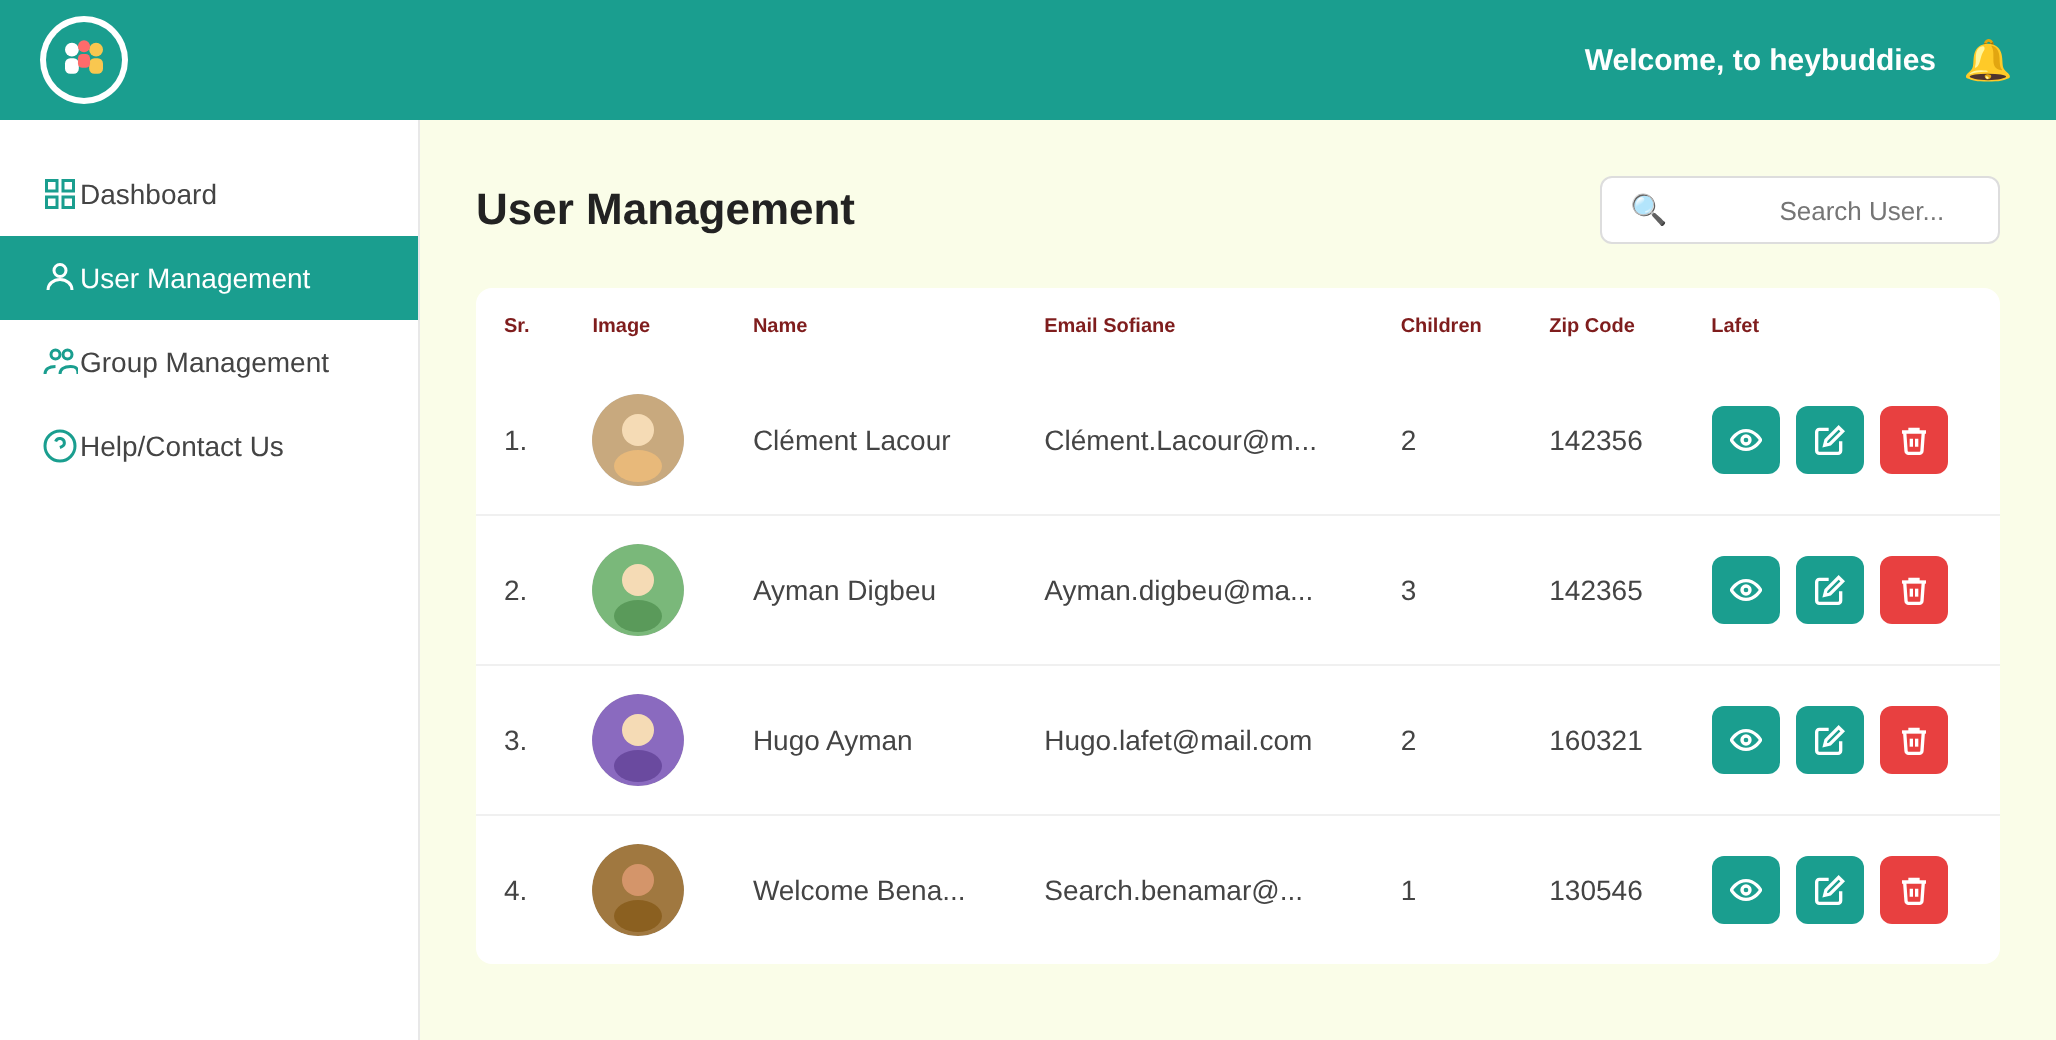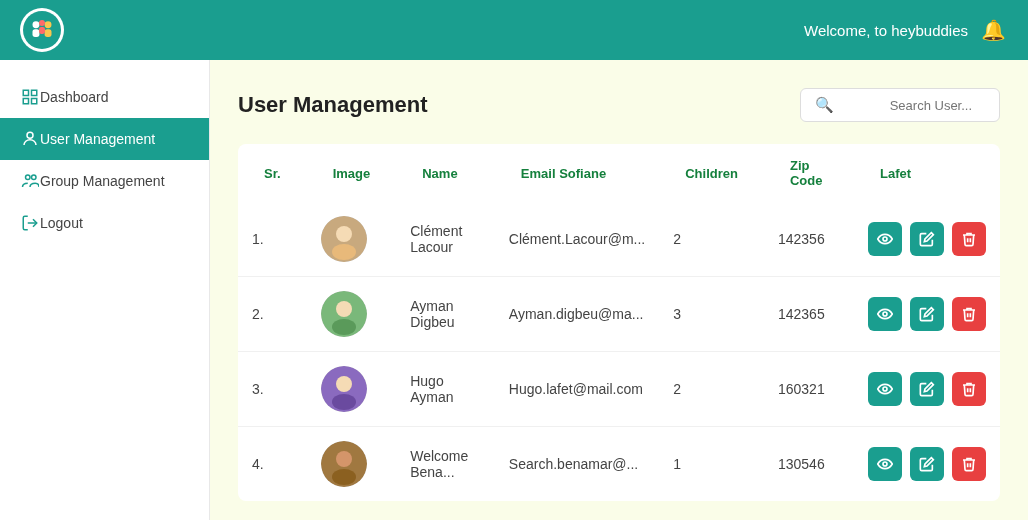--- a/index.html
+++ b/index.html
@@ -7,20 +7,21 @@
 
     
     .header {
       background-color: #1a9e8f;
       height: 60px;
       display: flex;
       align-items: center;
       justify-content: space-between;
       padding: 0 20px;
       flex-shrink: 0;
+      font-weight: bold;
     }
     .logo-area {
       display: flex;
       align-items: center;
       gap: 8px;
     }
     .logo-circle {
       width: 44px;
       height: 44px;
       background: #fff;
@@ -144,24 +145,24 @@
 
     
     .user-table {
       width: 100%;
       border-collapse: collapse;
       background: #fff;
       border-radius: 8px;
       overflow: hidden;
     }
     .user-table th {
-      font-size: 13px;
+      font-size: 10px;
       font-weight: 600;
-      color: #15803d;
-      padding: 14px 26px;
+      color: #7f1d1d;
+      padding: 14px 14px;
       text-align: left;
       background: transparent;
     }
     .user-table td {
       padding: 14px 14px;
       font-size: 14px;
       color: #444;
       border-top: 1px solid #f0f0f0;
     }
     .user-table tr:first-child td {
@@ -257,31 +258,31 @@
         <svg width="18" height="18" viewBox="0 0 24 24" fill="none" stroke="currentColor" stroke-width="2">
             <circle cx="9" cy="7" r="3"></circle>
             <circle cx="17" cy="7" r="3"></circle>
             <path d="M2 20c0-3 2.5-5 7-5"></path>
             <path d="M12 20c0-3 2.5-5 7-5s5 2 5 5"></path>
           </svg>
       </span>
       <span>Group Management</span>
     </div>
 
-
     <div class="sidebar-item">
       <span class="sidebar-icon">
         <svg width="18" height="18" viewBox="0 0 24 24" fill="none" stroke="currentColor" stroke-width="2">
-            <path d="M9 21H5a2 2 0 0 1-2-2V5a2 2 0 0 1 2-2h4"></path>
-            <polyline points="16 17 21 12 16 7"></polyline>
-            <line x1="21" y1="12" x2="9" y2="12"></line>
+            <circle cx="12" cy="12" r="10"></circle>
+            <path d="M9.09 9a3 3 0 0 1 5.83 1c0 2-3 3-3 3"></path>
+            <line x1="12" y1="17" x2="12.01" y2="17"></line>
           </svg>
       </span>
-      <span>Logout</span>
-    </div>
+      <span>Help/Contact Us</span>
+    </div>
+
 
   </nav>
 
   <main class="content">
 
     <div class="content-header">
       <h1 class="page-title">User Management</h1>
       <div class="search-box">
         <span class="search-icon">🔍</span>
         <input class="search-input" type="text" placeholder="Search User..." style="">

